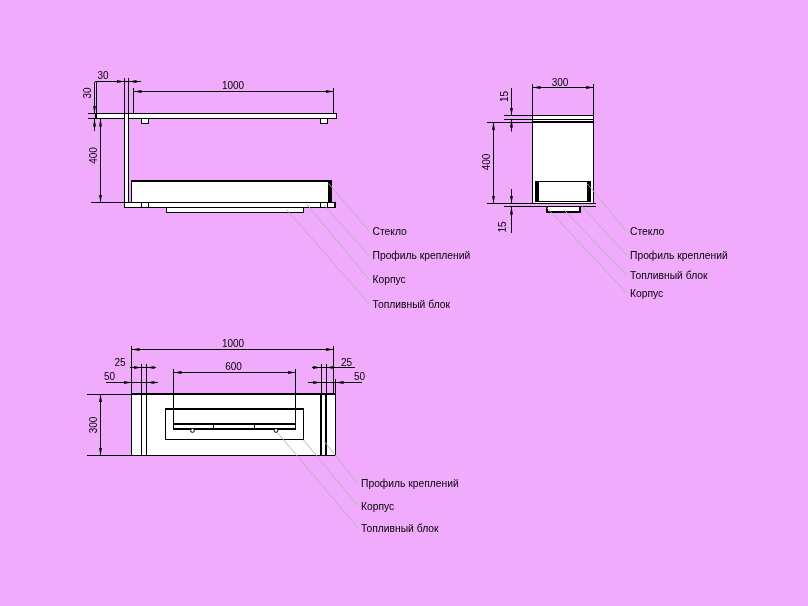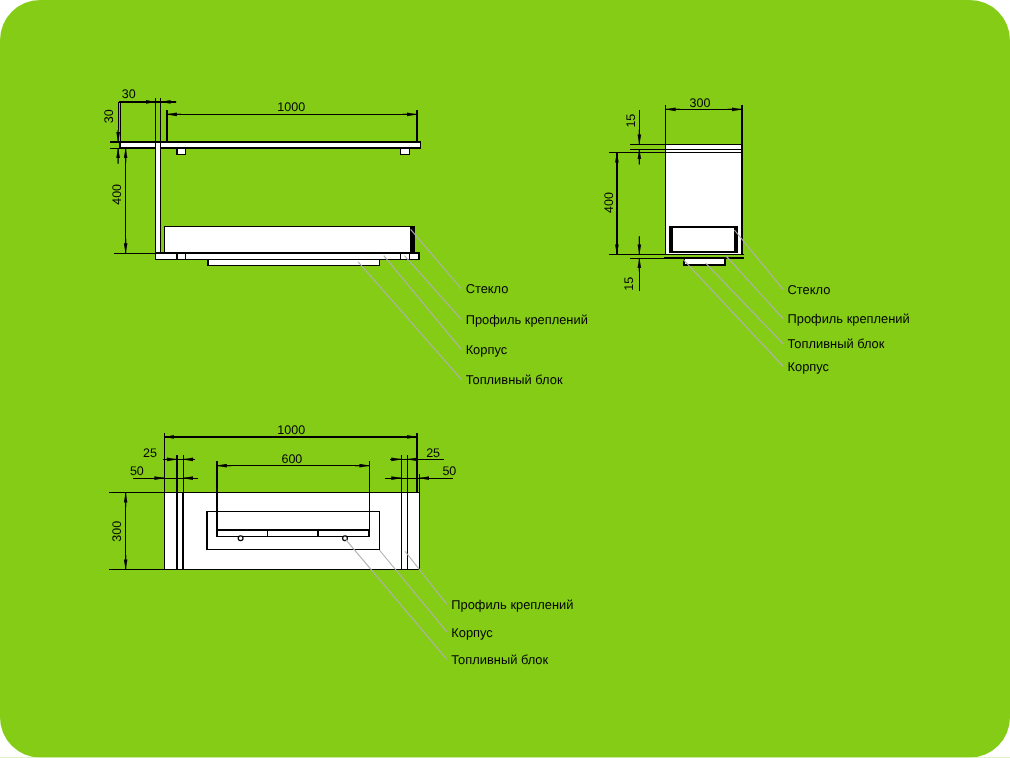--- a/index.html
+++ b/index.html
@@ -1,16 +1,16 @@
 <!DOCTYPE html>
 <html><head>
 <meta charset="utf-8">
 <style>
   html,body{margin:0;padding:0;background:#fff;}
-  #canvas{width:808px;height:606px;position:relative;background:#84cc16;border-radius:32px;}
+  #canvas{width:808px;height:606px;position:relative;background:#f0abfc;}
   svg{display:block;}
   .obj{stroke:#000;stroke-width:1.2;fill:none;shape-rendering:crispEdges;}
   .objw{stroke:#000;stroke-width:1.2;fill:#fff;shape-rendering:crispEdges;}
   .objc{stroke:#000;stroke-width:1;fill:#fff;}
   .blk{fill:#000;stroke:none;shape-rendering:crispEdges;}
   .dim{stroke:#000;stroke-width:1;fill:none;shape-rendering:crispEdges;}
   .dima{stroke:#000;stroke-width:1;fill:none;}
   .leader{stroke:#b0b0b0;stroke-width:0.9;fill:none;}
   text{font-family:"Liberation Sans",sans-serif;fill:#000;}
   .dimtxt{font-size:10px;}

